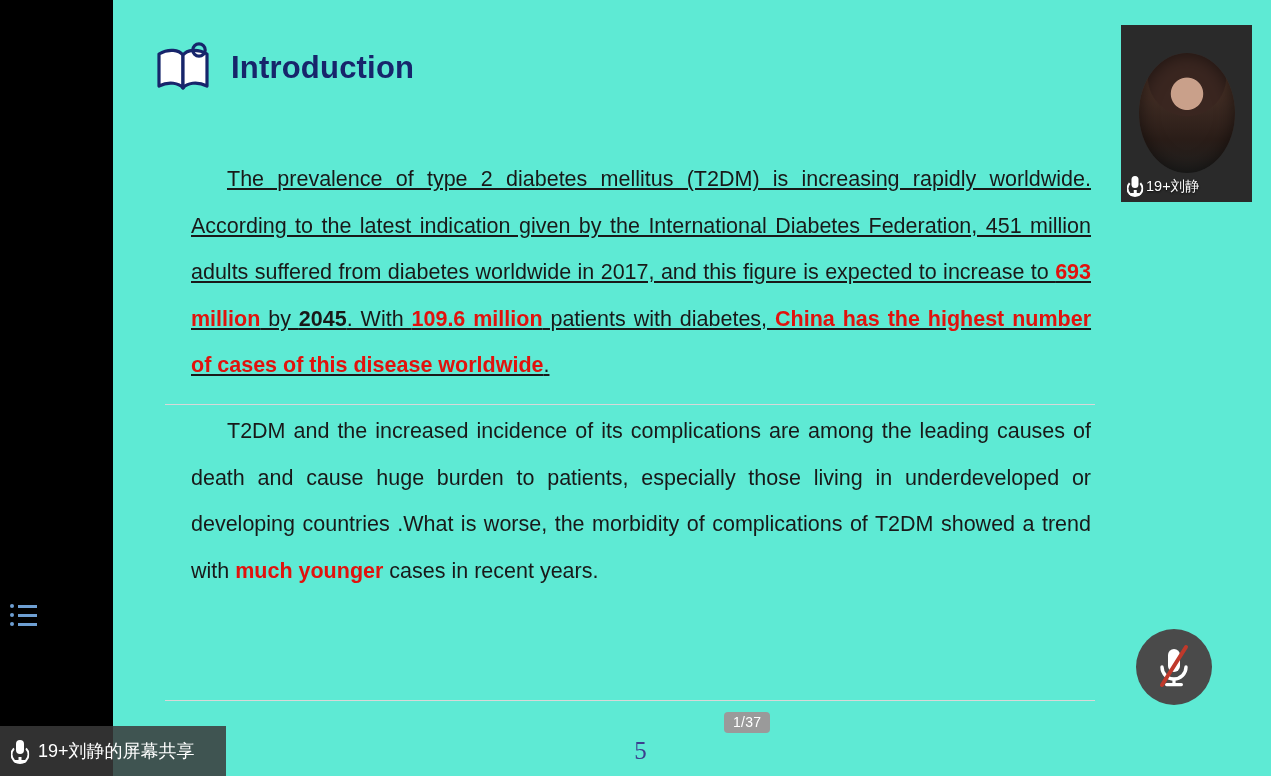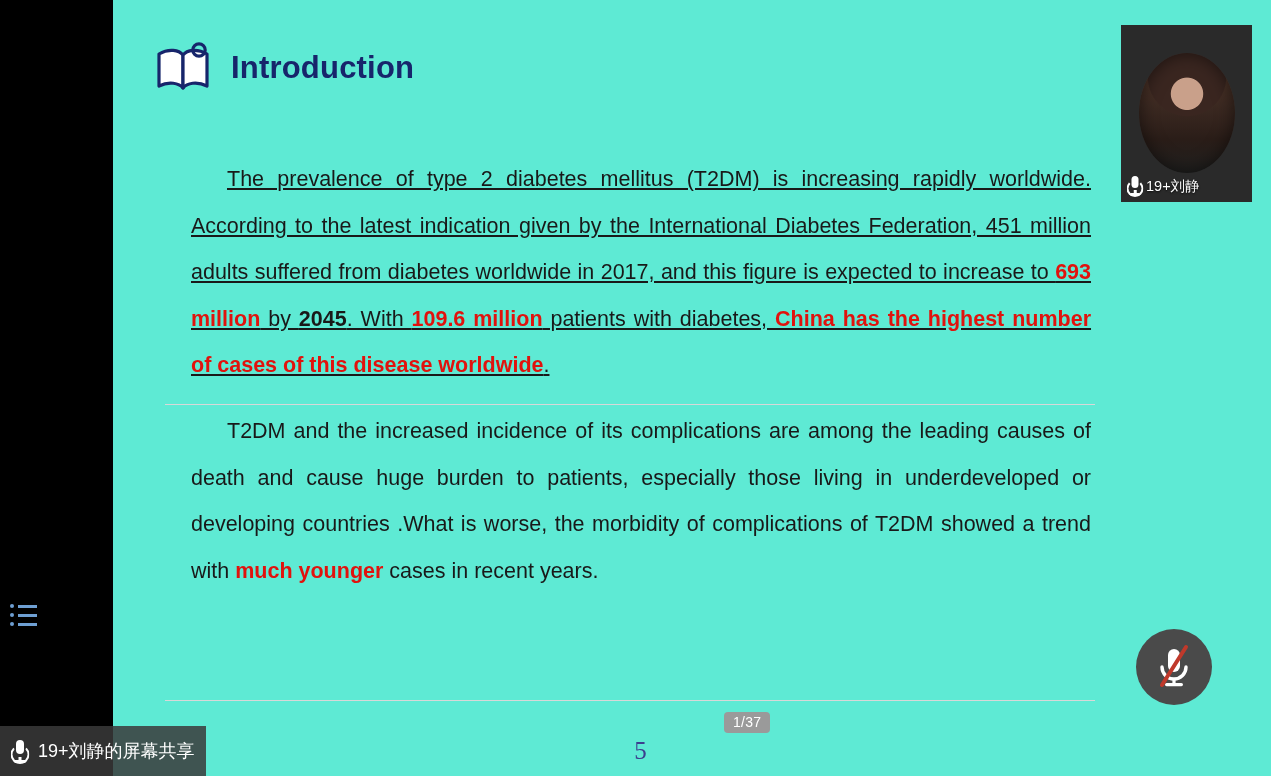--- a/index.html
+++ b/index.html
@@ -204,21 +204,21 @@
     left: 50%;
     transform: translateX(-50%);
     background: #fff;
   }
 
   
   #share-banner {
     position: absolute;
     left: 0;
     top: 726px;
-    width: 206px;
+    width: 226px;
     height: 50px;
     background: rgba(58,58,58,0.85);
     display: flex;
     align-items: center;
     gap: 8px;
     padding-left: 10px;
     box-sizing: border-box;
   }
   #share-banner-text {
     color: #ffffff;

